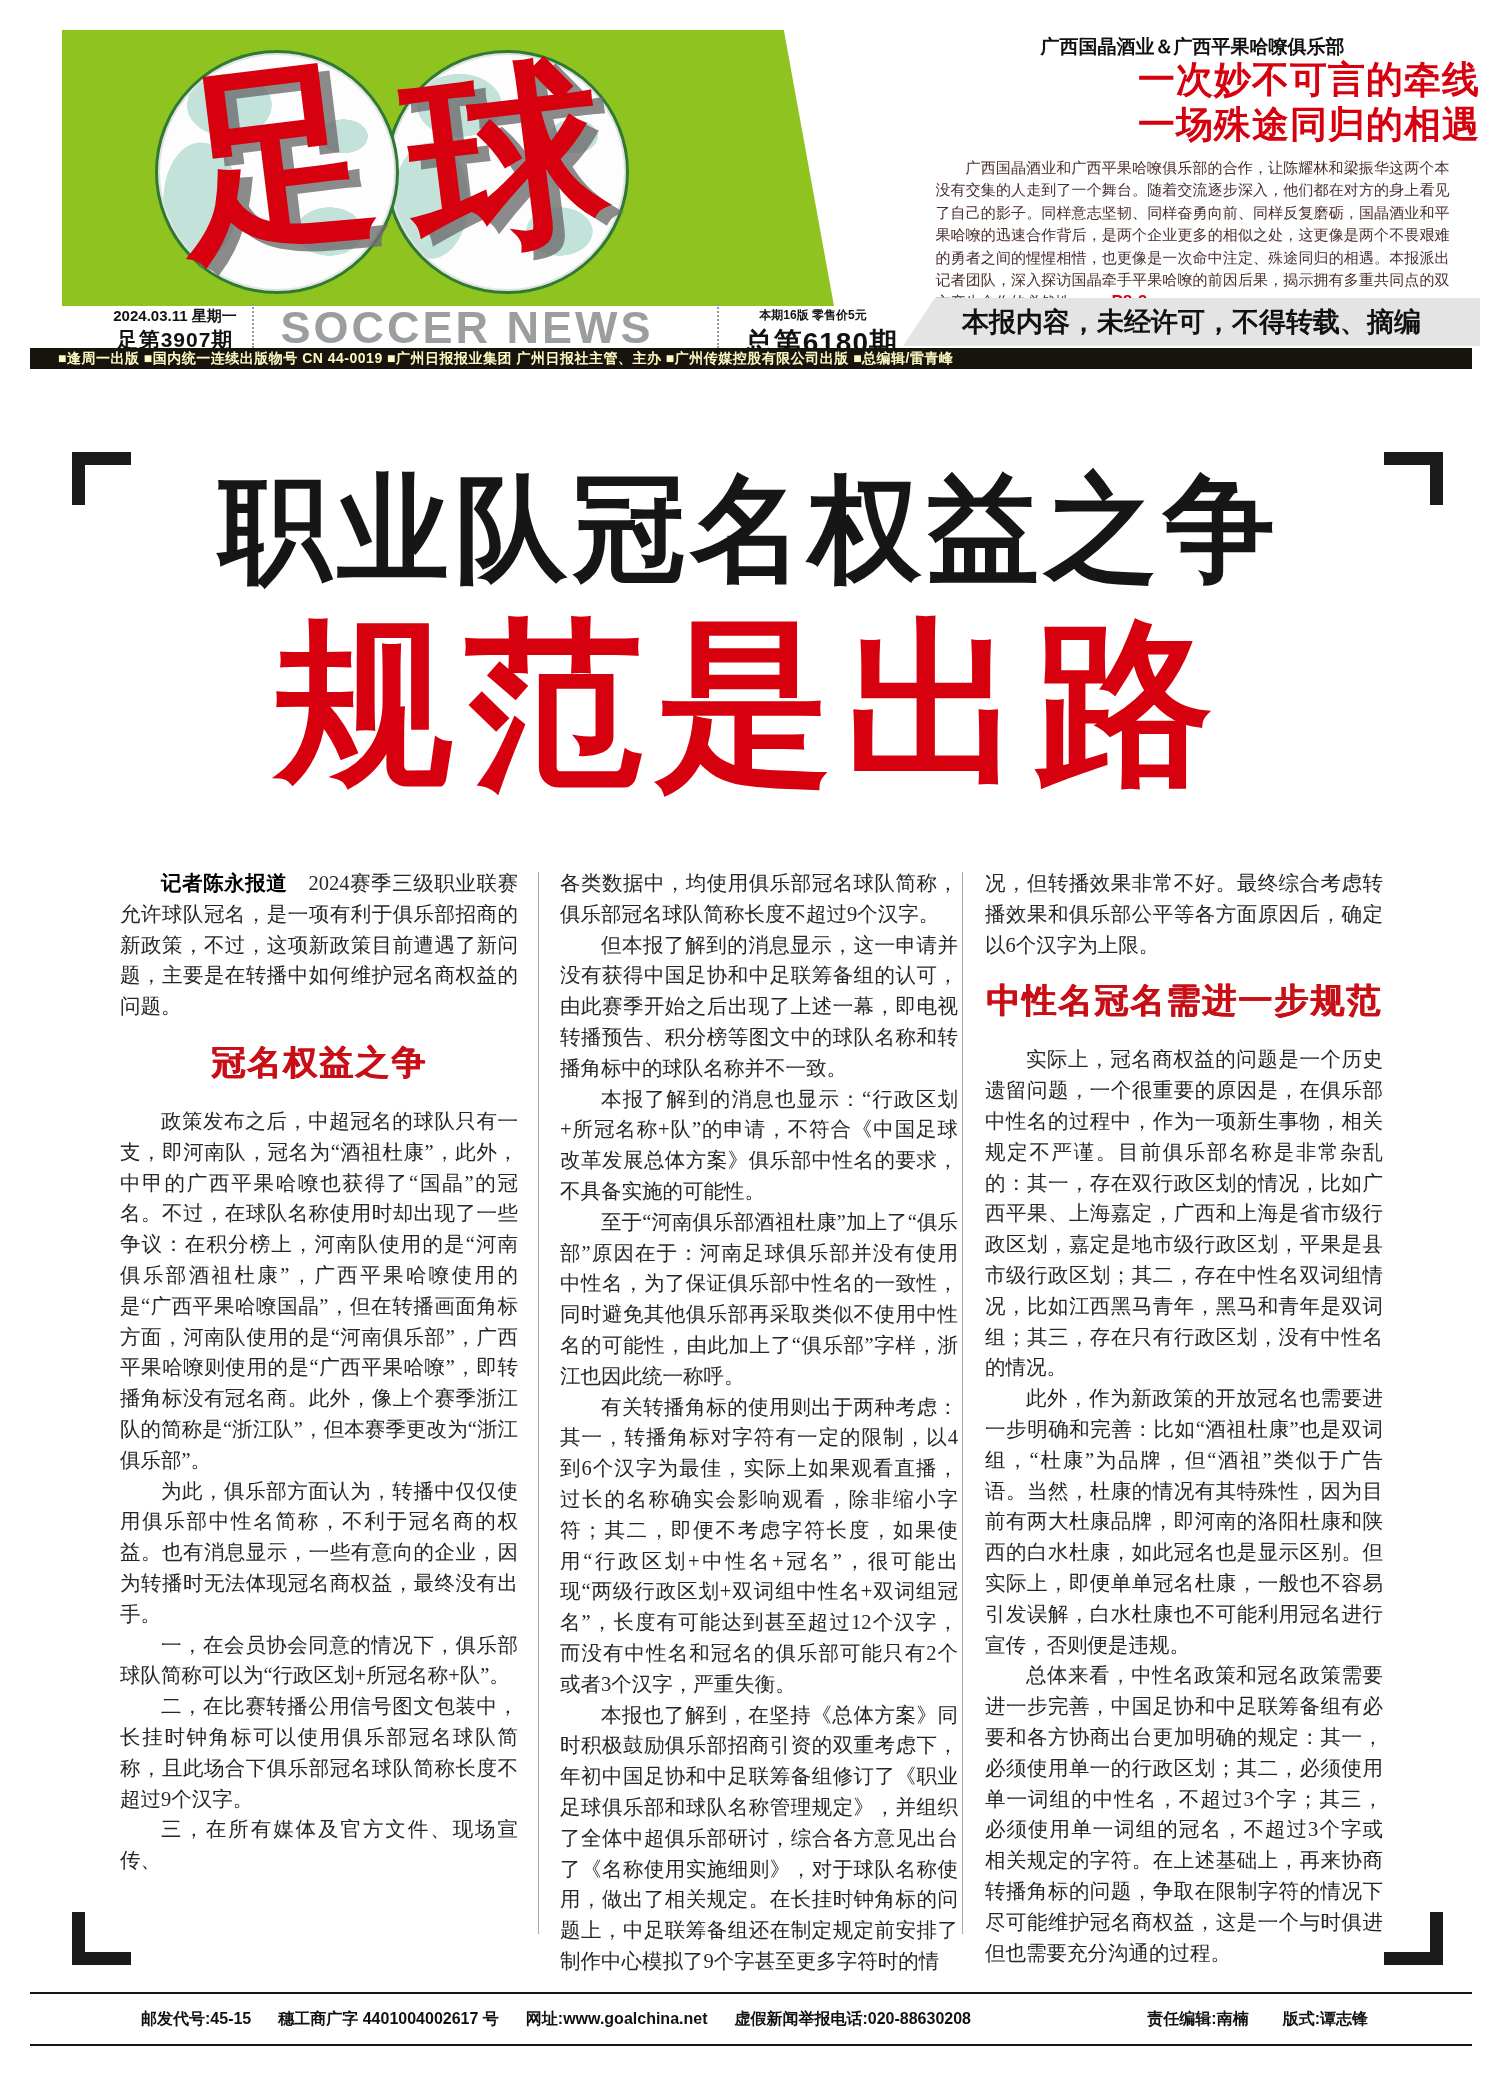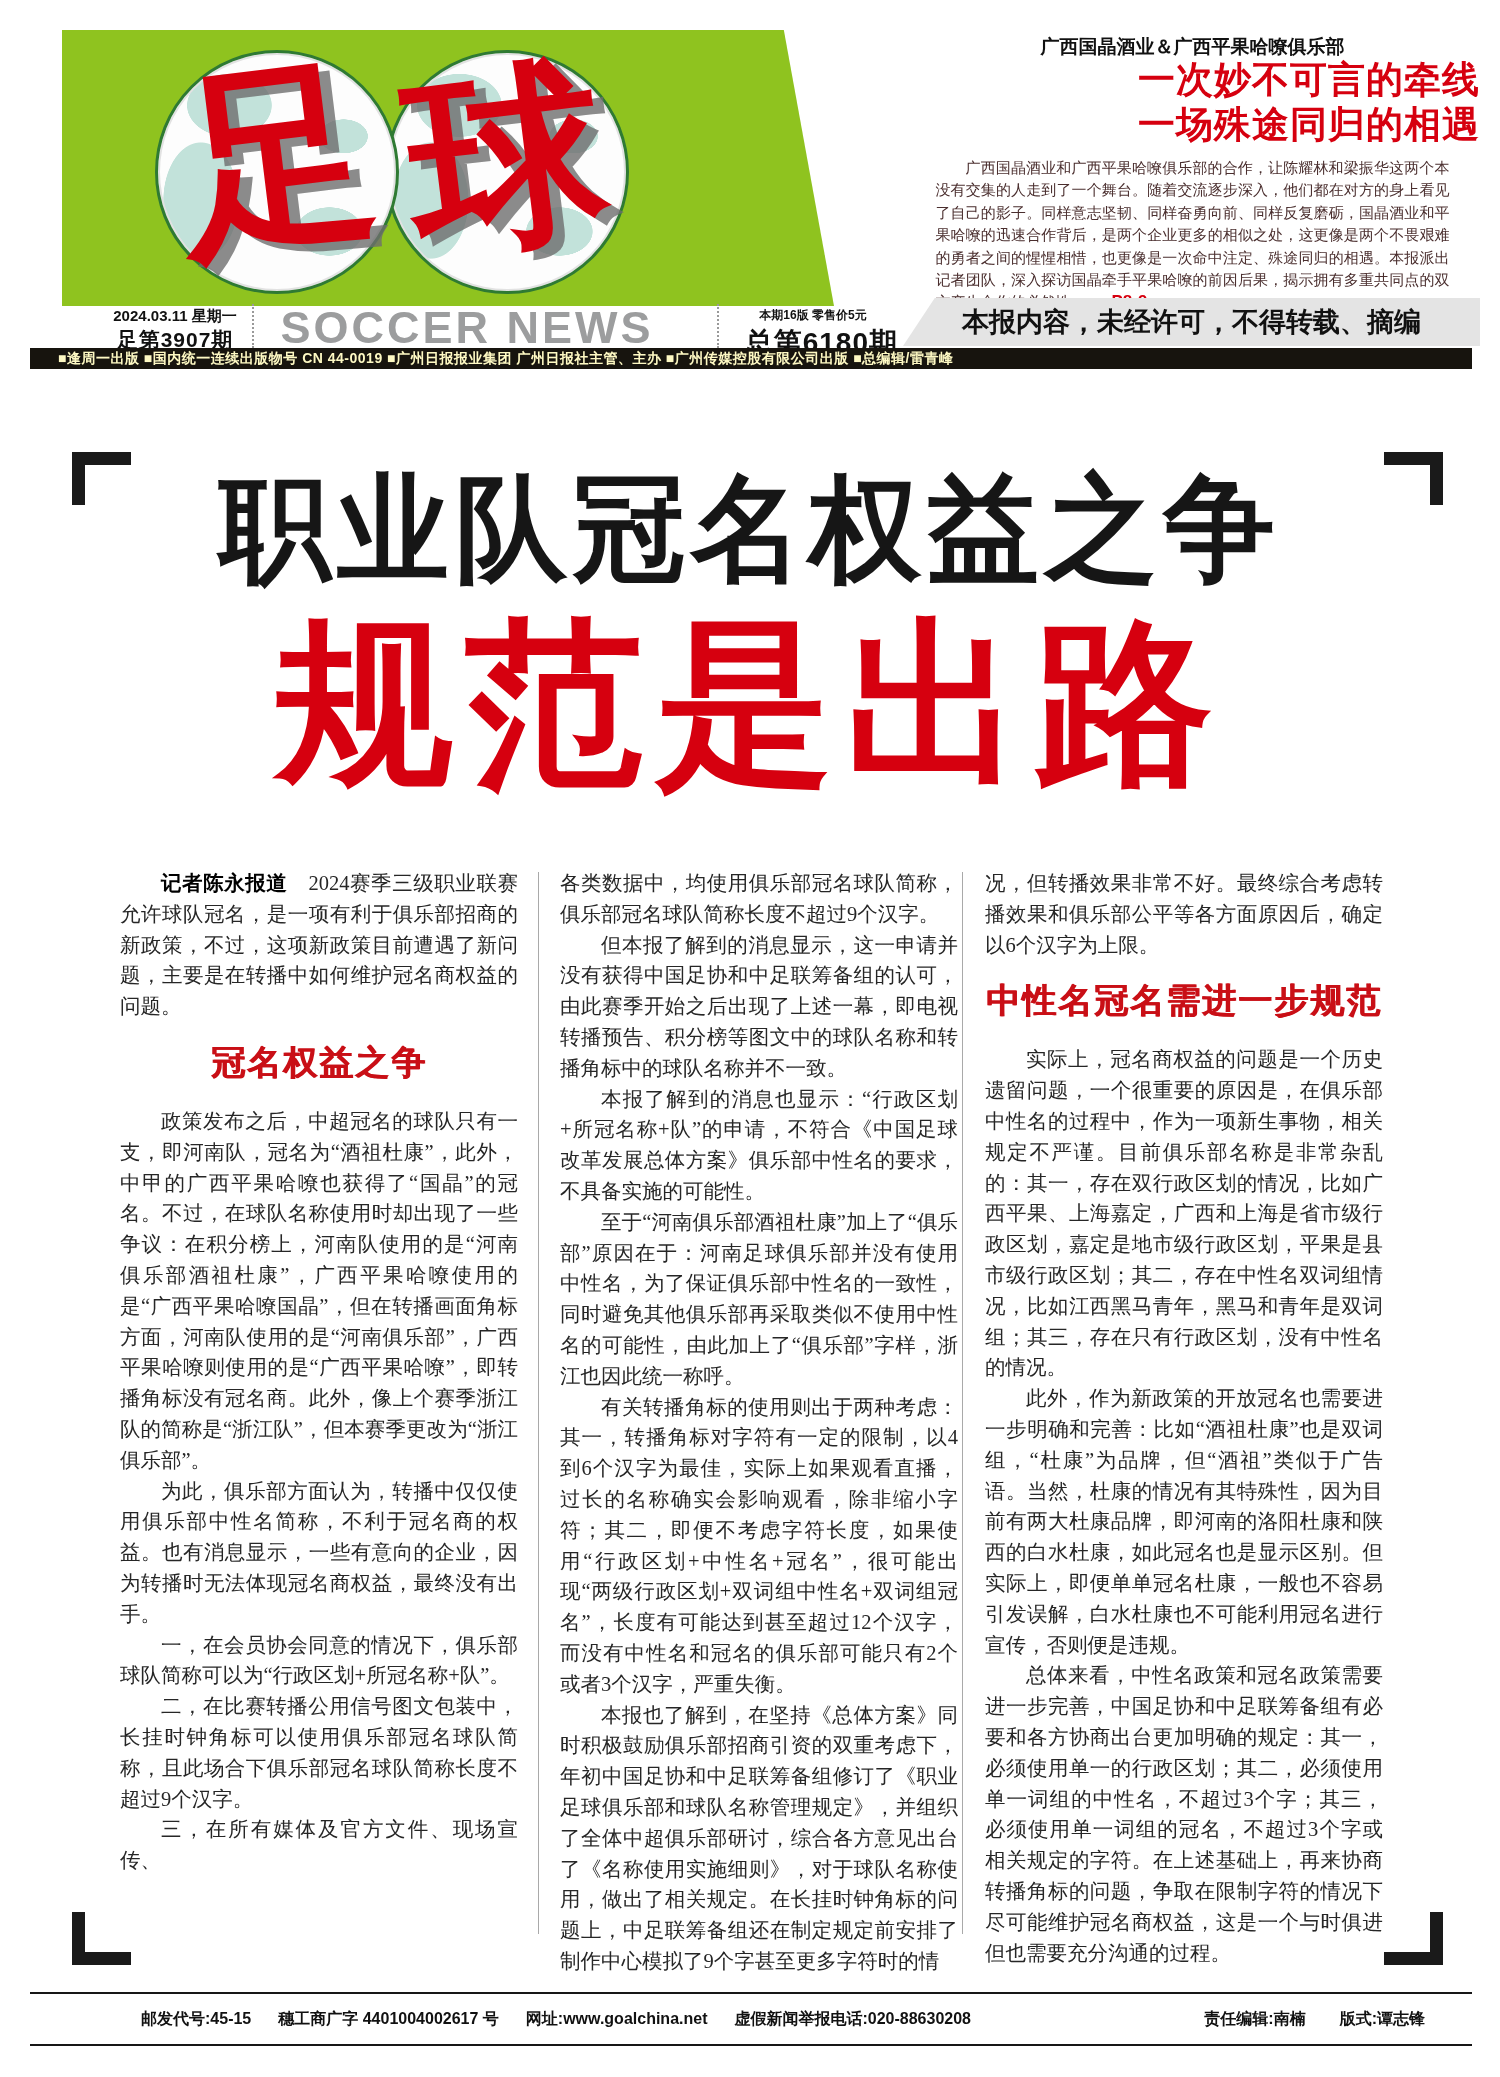--- a/index.html
+++ b/index.html
@@ -78,21 +78,21 @@
            text-shadow:1px 0 0 #c90f16;}
   .colrule{position:absolute;top:872px;width:1px;height:1062px;background:#a9a9a9;}
   .rule1{left:538px;} .rule2{left:962px;}
 
   
   .f-line{position:absolute;left:30px;width:1442px;height:2px;background:#161616;}
   .f-top{top:1992px;} .f-bot{top:2044px;}
   .footer-row{position:absolute;left:30px;top:2000px;width:1442px;height:38px;display:flex;align-items:center;
               font-family:"Liberation Sans",sans-serif;font-weight:700;font-size:16px;color:#111;}
   .footer-left{display:flex;gap:27px;margin-left:111px;}
-  .footer-right{display:flex;gap:34px;margin-left:auto;margin-right:47px;}
+  .footer-right{display:flex;gap:34px;margin-left:auto;margin-right:104px;}
 </style>
 </head>
 <body>
 
 <div class="page">
 
   <div class="green-band"></div>
   <div class="ball ball1">
     <span class="logo-char">足</span>
   </div>

